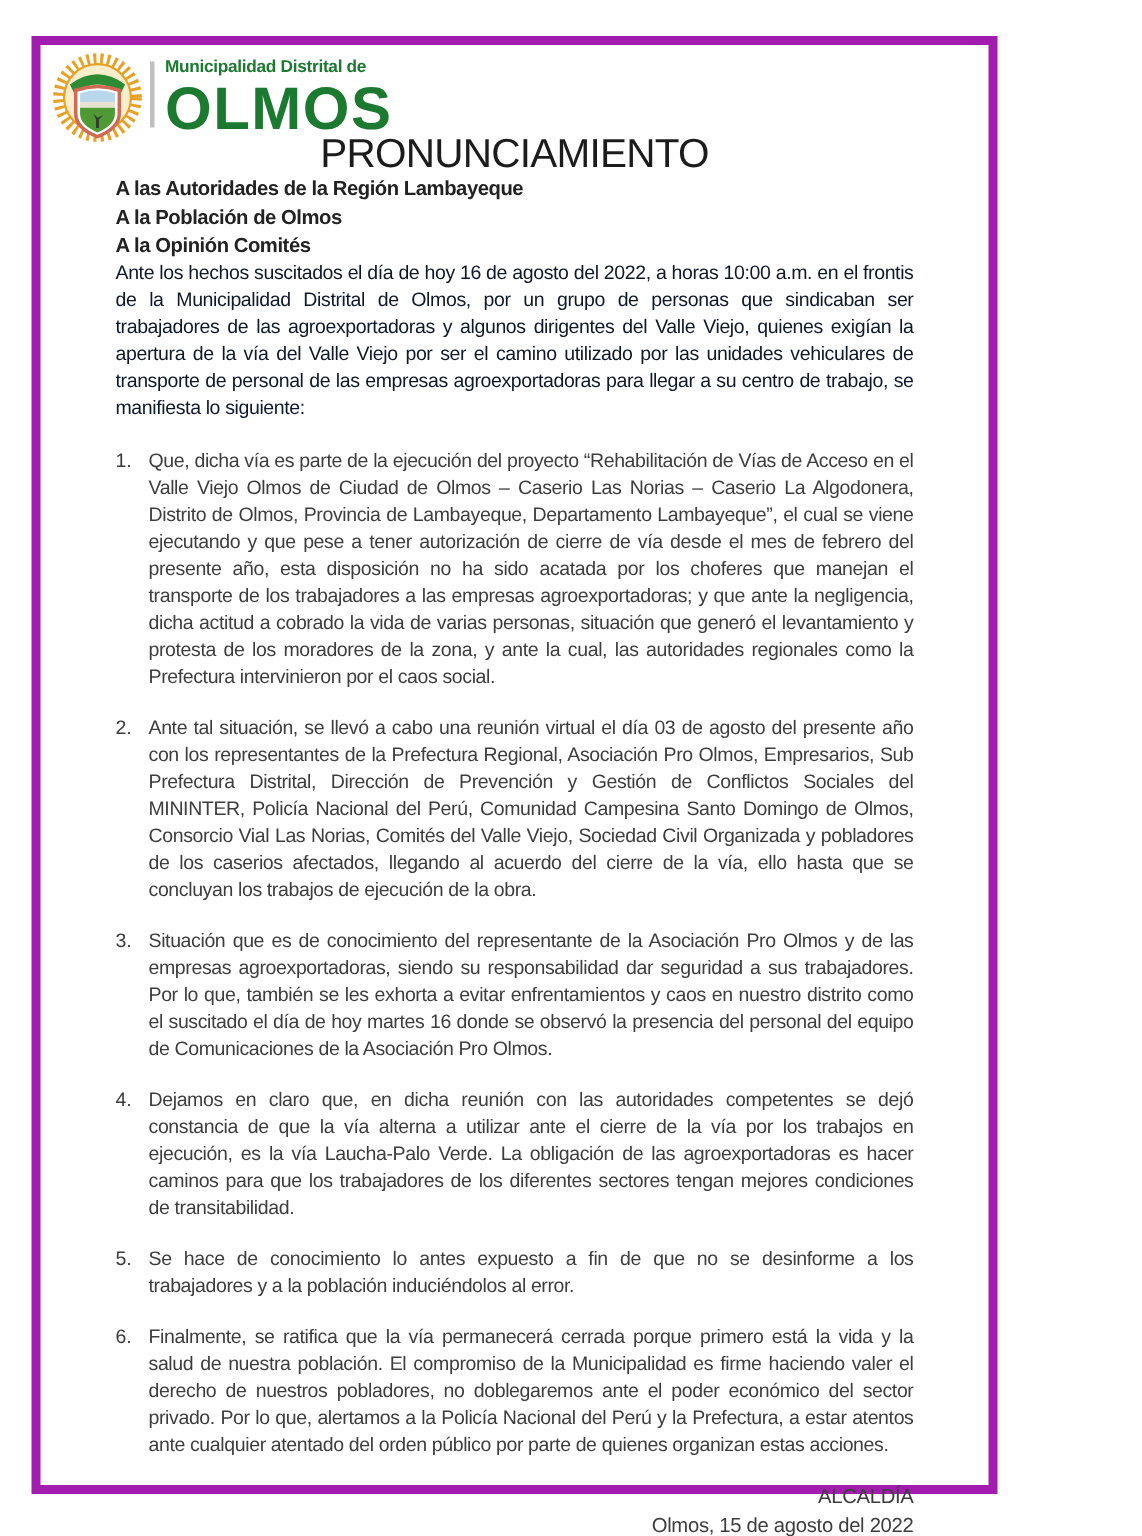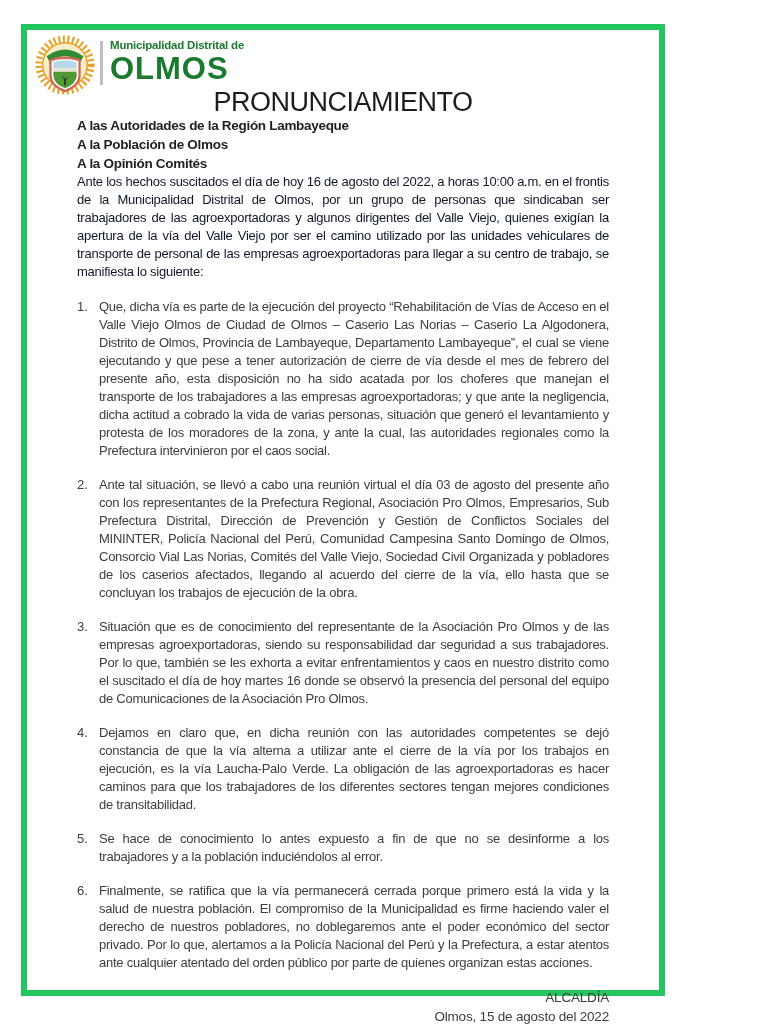--- a/index.html
+++ b/index.html
@@ -11,21 +11,21 @@
     background: #ffffff;
     font-family: "Liberation Sans", sans-serif;
     overflow: hidden;
   }
   .frame {
     position: absolute;
     left: 21px;
     top: 24px;
     width: 644px;
     height: 972px;
-    border: 6px solid #22c55e;
+    border: 6px solid #a21caf;
     background: #ffffff;
   }
   .content {
     padding: 0 50px;
   }
   
   .header {
     position: relative;
     height: 58px;
     padding-left: 7px;
@@ -46,21 +46,21 @@
     margin: 8px 7px 0 4px;
   }
   .org-names { padding-top: 6px; }
   .org-small {
     font-size: 11.5px;
     font-weight: bold;
     color: #1b7a2f;
     letter-spacing: -0.2px;
   }
   .org-large {
-    font-size: 31px;
+    font-size: 40px;
     font-weight: bold;
     color: #1b7a2f;
     letter-spacing: 1px;
     line-height: 1.0;
     margin-top: 2px;
   }
   
   .doc-title {
     text-align: center;
     font-size: 27px;

